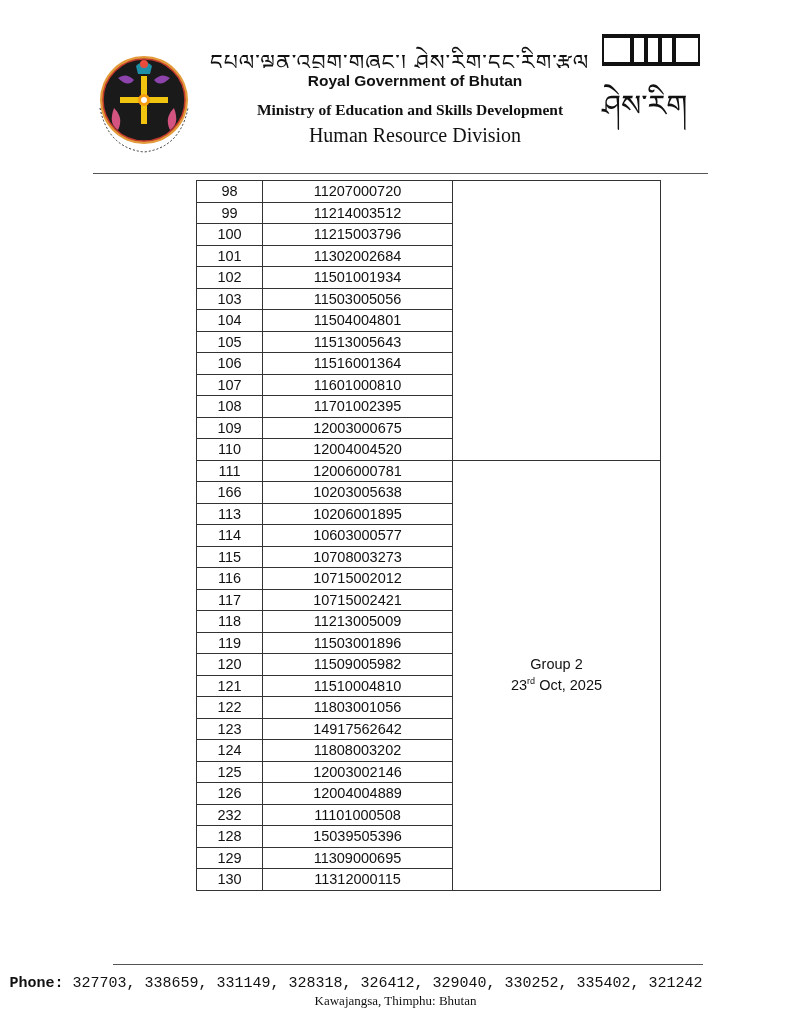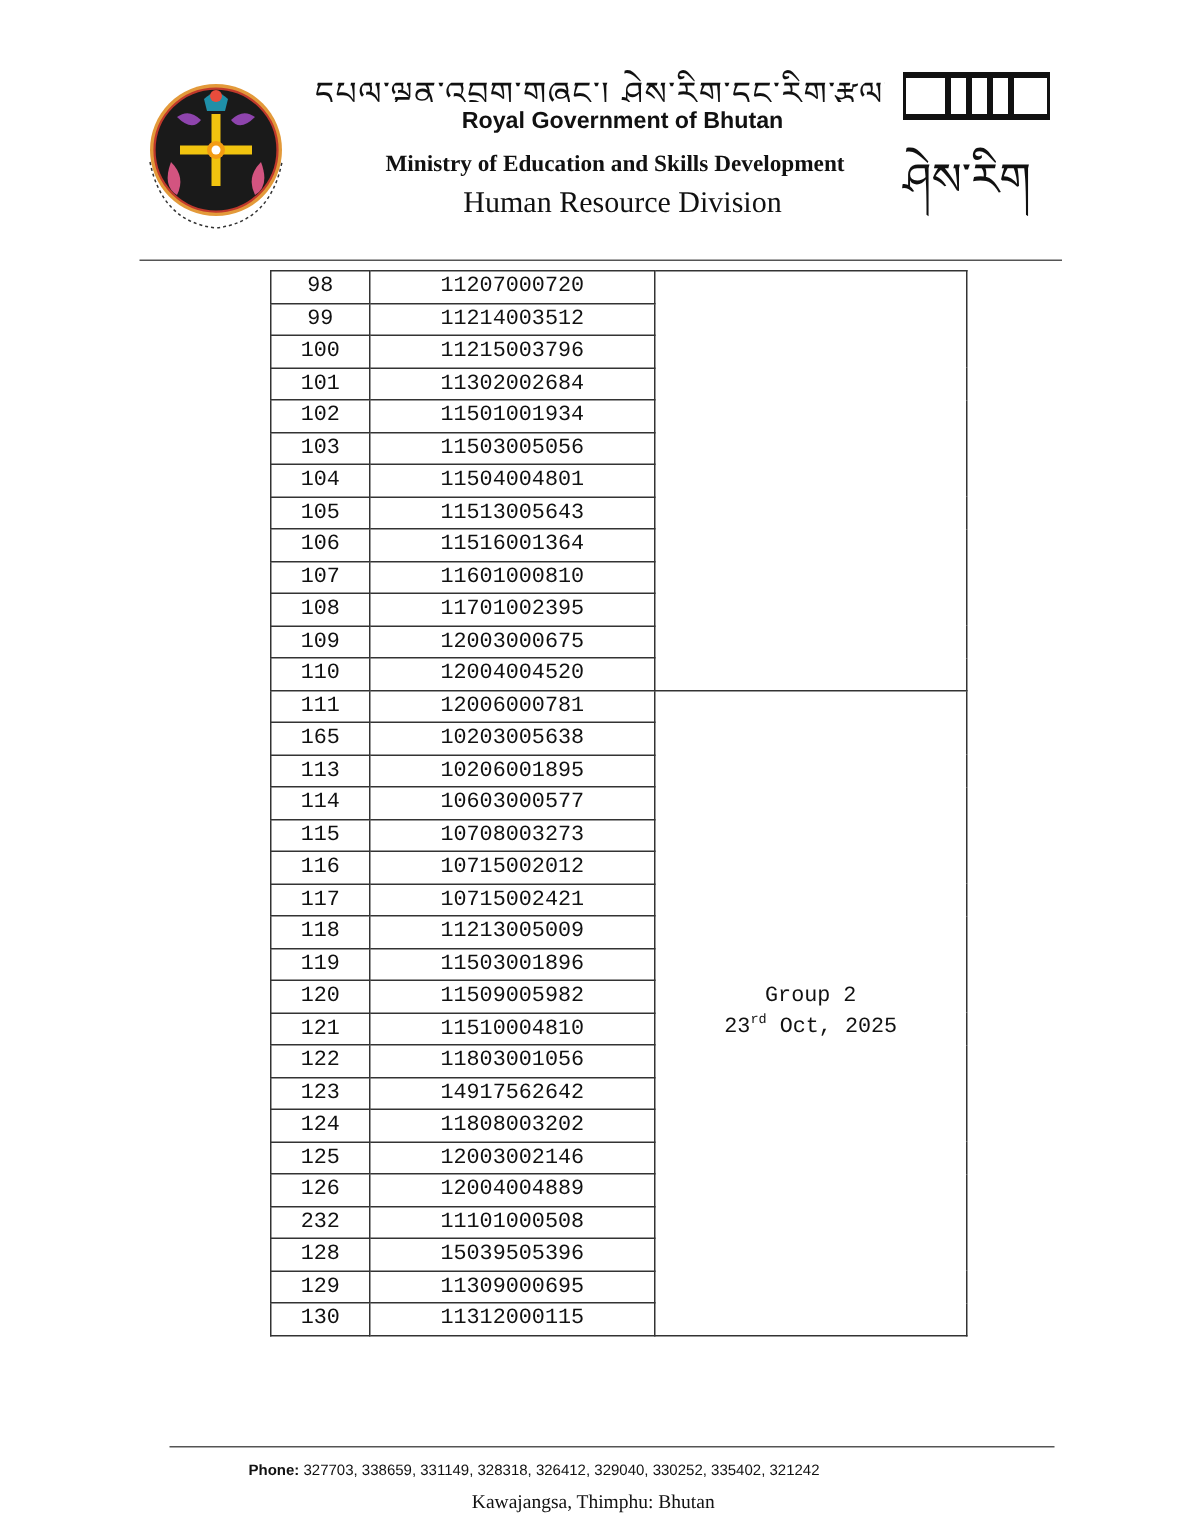--- a/index.html
+++ b/index.html
@@ -4,37 +4,37 @@
 <style>
   html, body { margin: 0; padding: 0; background: #ffffff; }
   body { width: 791px; height: 1024px; position: relative; overflow: hidden; font-family: "Liberation Serif", serif; color: #111; }
 
   .emblem { position: absolute; left: 88px; top: 48px; width: 112px; height: 112px; }
   .tib-top { position: absolute; left: 210px; top: 38px; width: 380px; height: 30px; font-family: "DejaVu Sans", sans-serif; font-size: 22px; letter-spacing: 1px; white-space: nowrap; overflow: hidden; color: #111; }
   .hdr-line1 { position: absolute; left: 230px; width: 370px; top: 72px; text-align: center; font-family: "Liberation Sans", sans-serif; font-weight: bold; font-size: 15.5px; }
   .hdr-line2 { position: absolute; left: 220px; width: 380px; top: 101px; text-align: center; font-family: Liberation Serif, serif; font-weight: bold; font-size: 15.5px; }
   .hdr-line3 { position: absolute; left: 250px; width: 330px; top: 124px; text-align: center; font-family: "Liberation Serif", serif; font-size: 20px; }
 
-  .right-logo { position: absolute; left: 602px; top: 48px; width: 110px; height: 92px; }
+  .right-logo { position: absolute; left: 602px; top: 34px; width: 110px; height: 92px; }
   .boxes { display: flex; gap: 0; height: 32px; }
   .boxes span { display: inline-block; border: 2px solid #111; border-top-width: 4px; border-bottom-width: 4px; height: 24px; }
   .tib-right { font-family: "DejaVu Sans", sans-serif; font-size: 30px; margin-top: 6px; white-space: nowrap; }
 
   .hdr-rule { position: absolute; left: 93px; top: 173px; width: 615px; height: 0; border-top: 1.5px solid #555; }
 
-  table.data { position: absolute; left: 180px; top: 180px; border-collapse: collapse; font-family: Liberation Mono, monospace; font-size: 14.5px; }
+  table.data { position: absolute; left: 196px; top: 180px; border-collapse: collapse; font-family: Liberation Sans, sans-serif; font-size: 14.5px; }
   table.data td { border: 1px solid #333; height: 20.5px; padding: 0; text-align: center; line-height: 20px; }
   td.c-no { width: 65px; }
   td.c-cid { width: 189px; }
   td.c-grp { width: 207px; vertical-align: middle; border-left: 1.5px solid #444; border-right: 2px solid #666; }
   .grp-label { display: block; line-height: 21px; }
   sup { font-size: 9px; line-height: 0; margin-top: 32px; }
 
   .ftr-rule { position: absolute; left: 113px; top: 964px; width: 590px; height: 0; border-top: 1.5px solid #555; }
-  .ftr-phone { position: absolute; left: 0; width: 712px; top: 975px; text-align: center; font-size: 10px; font-family: Liberation Sans, sans-serif; }
+  .ftr-phone { position: absolute; left: 0; width: 712px; top: 975px; text-align: center; font-size: 15px; font-family: Liberation Mono, monospace; }
   .ftr-addr { position: absolute; left: 0; width: 791px; top: 993px; text-align: center; font-size: 13px; font-family: "Liberation Serif", serif; }
 </style>
 </head>
 <body>
 
 <div class="emblem">
   <svg width="112" height="112" viewBox="0 0 112 112">
     <circle cx="56" cy="52" r="44" fill="#e39a3a"></circle>
     <circle cx="56" cy="52" r="41" fill="#1a1a1a"></circle>
     <circle cx="56" cy="52" r="41" fill="none" stroke="#c0392b" stroke-width="1.5"></circle>
@@ -130,21 +130,21 @@
       </tr>
       <tr>
         <td class="c-no">111</td>
         <td class="c-cid">12006000781</td>
         <td class="c-grp" rowspan="20">
           <span class="grp-label">Group 2</span>
           <span class="grp-label"><span>23</span><sup>rd</sup><span> Oct, 2025</span></span>
         </td>
       </tr>
       <tr>
-        <td class="c-no">165</td>
+        <td class="c-no">166</td>
         <td class="c-cid">10203005638</td>
       </tr>
       <tr>
         <td class="c-no">113</td>
         <td class="c-cid">10206001895</td>
       </tr>
       <tr>
         <td class="c-no">114</td>
         <td class="c-cid">10603000577</td>
       </tr>

